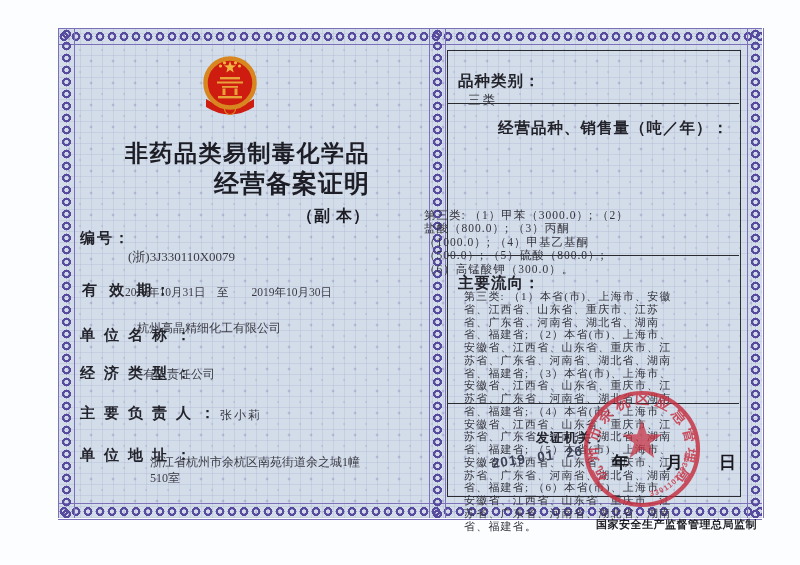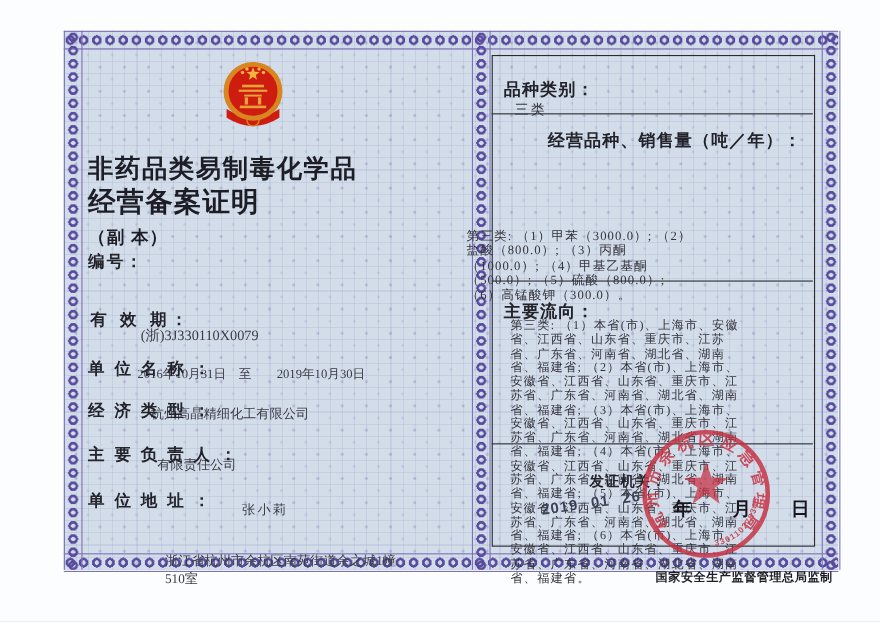--- a/index.html
+++ b/index.html
@@ -28,24 +28,24 @@
     background-image:radial-gradient(circle at 6px 7.5px, rgba(88,75,158,0) 2px, #584b9e 2.2px 4.4px, rgba(88,75,158,0) 4.6px);
     background-size:12px 15px;
     border-top:1px solid #7c70b8;border-bottom:1px solid #7c70b8;
   }
   .chain-v{
     width:15px;z-index:1;
     background-image:radial-gradient(circle at 7.5px 6px, rgba(88,75,158,0) 2px, #584b9e 2.2px 4.4px, rgba(88,75,158,0) 4.6px);
     background-size:15px 12px;
     border-left:1px solid #7c70b8;border-right:1px solid #7c70b8;
   }
-  .serif{font-family:"Liberation Serif", serif;margin-top:48px;}
+  .serif{font-family:"Liberation Serif", serif;}
   .label{font-weight:700;color:#23232b;font-size:15px;z-index:3;white-space:nowrap;}
   .value{color:#3a3a44;z-index:2;white-space:nowrap;}
-  .title{font-family:"Liberation Serif", serif;font-weight:700;color:#1d1d26;text-align:left;z-index:2;}
+  .title{font-family:"Liberation Serif", serif;font-weight:700;color:#1d1d26;text-align:right;z-index:2;}
   .rbox{border:1.6px solid #2a2a31;z-index:1;}
   .rline{height:0;border-top:1.3px solid #2a2a31;z-index:1;}
   .pre{white-space:pre-line;}
   .rlabel{font-weight:700;color:#23232b;z-index:3;white-space:nowrap;}
   .listtext{font-family:"Liberation Serif", serif;color:#33333c;z-index:2;}
   .ymd{font-size:17px;font-weight:600;color:#17171d;z-index:3;}
 </style>
 </head>
 <body>
 

